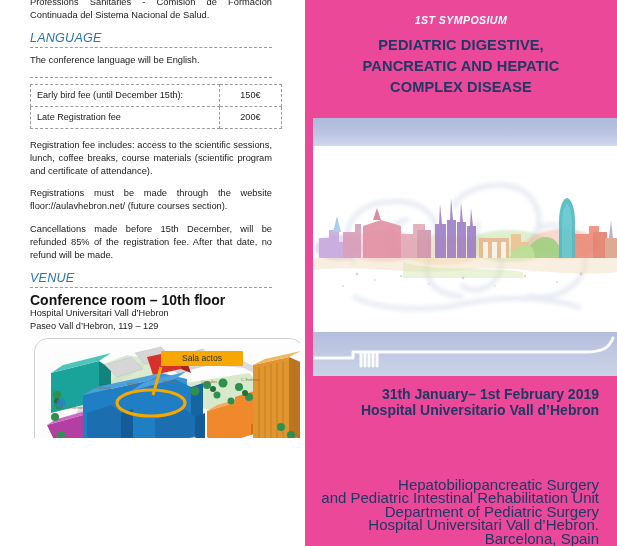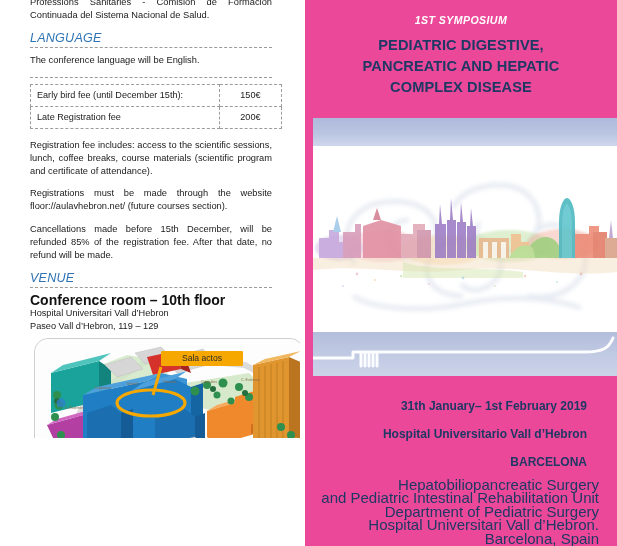--- a/index.html
+++ b/index.html
@@ -51,22 +51,22 @@
          text-align:center;margin:9px 14px 0 14px;letter-spacing:.1px;}
 
   .band{position:absolute;left:8px;width:304px;}
   .band-top{top:118px;height:28px;
     background:linear-gradient(180deg,#AEBADB 0%,#BAC5E2 55%,#CFD7EC 100%);}
   .sky{position:absolute;left:8px;top:146px;width:304px;height:186px;
        background:#ffffff;overflow:hidden;}
   .band-bot{top:332px;height:44px;
     background:linear-gradient(180deg,#B3BEDC 0%,#C3CCE4 60%,#CBD3E8 100%);}
 
-  .dates{color:#1F3864;font-weight:bold;font-size:12px;line-height:16px;
-         text-align:right;margin:12px;padding:0 18px 0 0;}
+  .dates{color:#1F3864;font-weight:bold;font-size:14px;line-height:16px;
+         text-align:right;margin:0;padding:0 18px 0 0;}
   .credits{color:#1F3864;font-size:15px;line-height:13.4px;text-align:right;
            padding:0 18px 0 0;}
   .abs{position:absolute;}
 </style>
 </head>
 <body>
 
 <div class="page">
 
   <div class="left">
@@ -364,21 +364,20 @@
       <svg width="304" height="44" viewBox="0 0 304 44" style="display:block;">
         <path d="M300 6 C296 16 290 20 272 20 L64 20 L64 34 M64 20 L60 20 L60 34
                  M60 20 L56 20 L56 34 M56 20 L52 20 L52 34 M52 20 L48 20 L48 34
                  M48 20 L40 20 L40 26 L0 26" fill="none" stroke="#ffffff" stroke-width="3" stroke-linecap="round" stroke-linejoin="round" opacity=".95"></path>
       </svg>
     </div>
 
     <div class="abs" style="left:0;top:386px;width:312px;">
       <div class="dates">31th January– 1st February 2019</div>
       <div class="dates">Hospital Universitario Vall d’Hebron</div>
-      <div class="dates">BARCELONA</div>
     </div>
 
     <div class="abs" style="left:0;top:478px;width:312px;">
       <div class="credits">Hepatobiliopancreatic Surgery</div>
       <div class="credits">and Pediatric Intestinal Rehabilitation Unit</div>
       <div class="credits">Department of Pediatric Surgery</div>
       <div class="credits">Hospital Universitari Vall d’Hebron. Barcelona, Spain</div>
     </div>
 
   </div>

